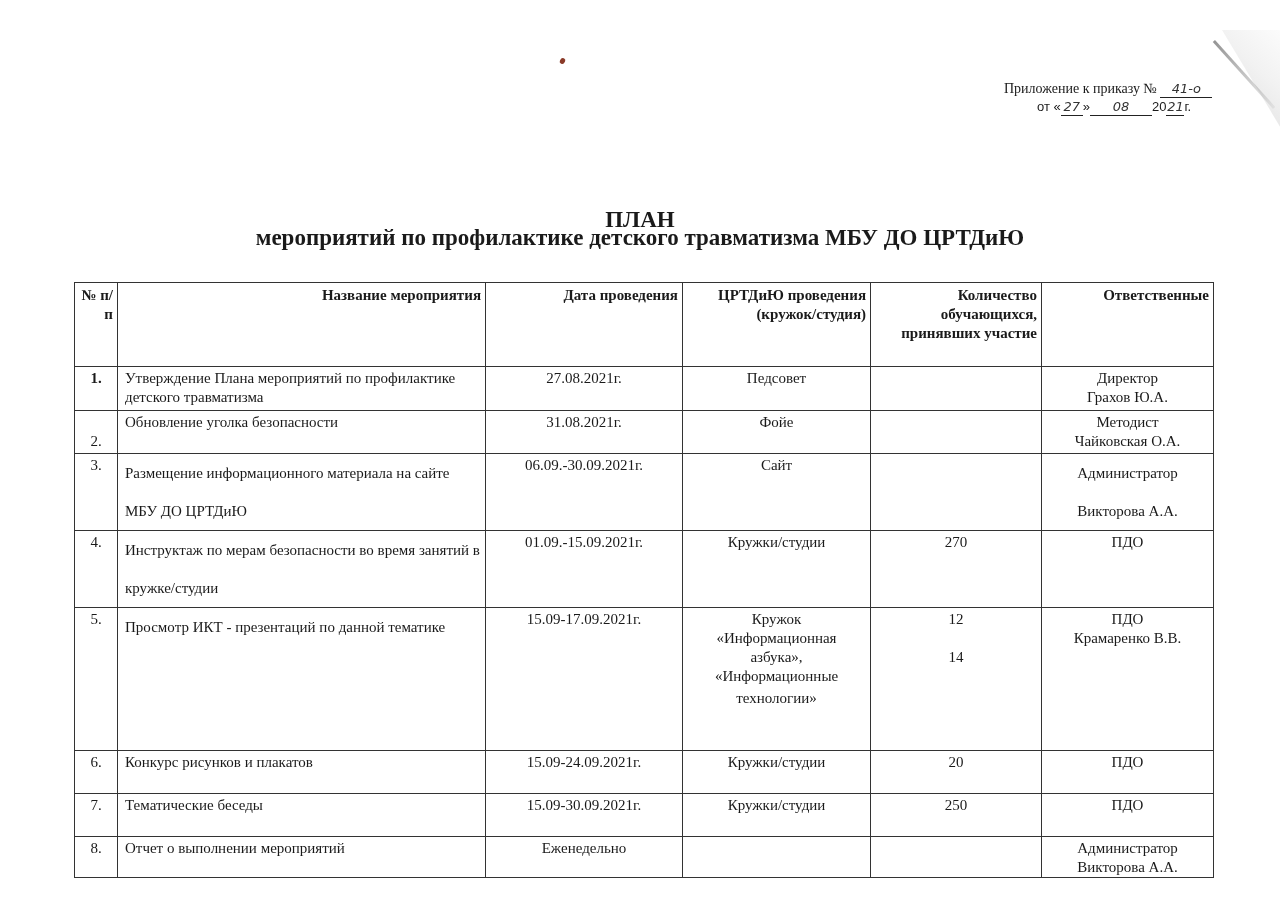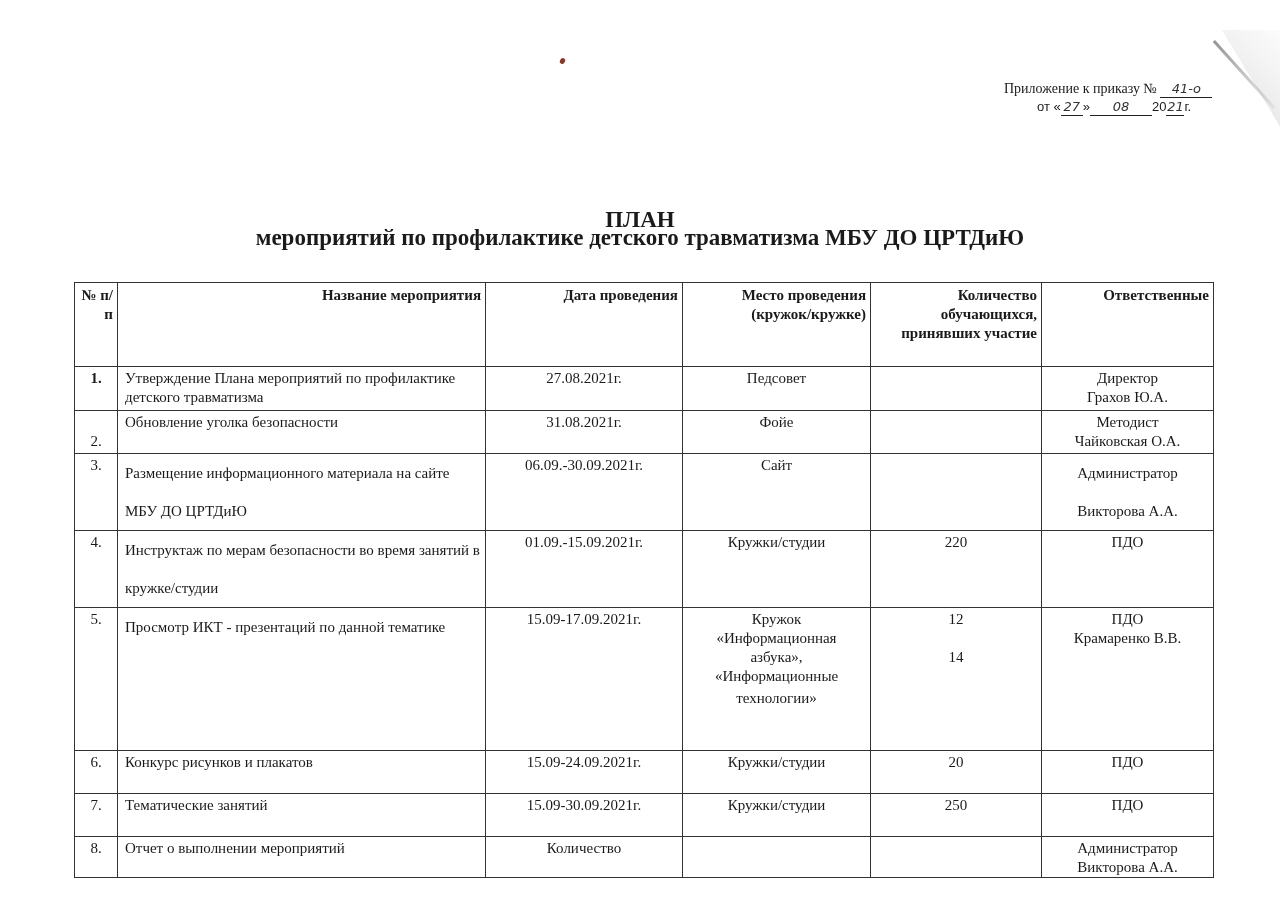--- a/index.html
+++ b/index.html
@@ -83,21 +83,21 @@
     <col style="width:197px">
     <col style="width:188px">
     <col style="width:171px">
     <col style="width:172px">
   </colgroup>
   <tbody>
       <tr style="height:84px">
     <th>№ п/п</th>
     <th>Название мероприятия</th>
     <th>Дата проведения</th>
-    <th>Место проведения (кружок/кружке)</th>
+    <th>ЦРТДиЮ проведения (кружок/студия)</th>
     <th>Количество обучающихся, принявших участие</th>
     <th>Ответственные</th>
   </tr>
 
   <tr style="height:44px">
     <td class="c-num" style="font-weight:bold">1.</td>
     <td class="c-name">Утверждение Плана мероприятий по профилактике детского травматизма</td>
     <td class="c-date">27.08.2021г.</td>
     <td class="c-place">Педсовет</td>
     <td class="c-count"></td>
@@ -129,21 +129,21 @@
       <div>Администратор</div>
       <div>Викторова А.А.</div>
     </td>
   </tr>
 
   <tr style="height:64px">
     <td class="c-num">4.</td>
     <td class="c-name lh-wide" style="padding-top:0">Инструктаж по мерам безопасности во время занятий в кружке/студии</td>
     <td class="c-date">01.09.-15.09.2021г.</td>
     <td class="c-place">Кружки/студии</td>
-    <td class="c-count">220</td>
+    <td class="c-count">270</td>
     <td class="c-resp">
       <div>ПДО</div>
     </td>
   </tr>
 
   <tr style="height:143px">
     <td class="c-num">5.</td>
     <td class="c-name lh-wide" style="padding-top:0">Просмотр ИКТ - презентаций по данной тематике</td>
     <td class="c-date">15.09-17.09.2021г.</td>
     <td class="c-place">
@@ -170,33 +170,33 @@
     <td class="c-date">15.09-24.09.2021г.</td>
     <td class="c-place">Кружки/студии</td>
     <td class="c-count">20</td>
     <td class="c-resp">
       <div>ПДО</div>
     </td>
   </tr>
 
   <tr style="height:43px">
     <td class="c-num">7.</td>
-    <td class="c-name">Тематические занятий</td>
+    <td class="c-name">Тематические беседы</td>
     <td class="c-date">15.09-30.09.2021г.</td>
     <td class="c-place">Кружки/студии</td>
     <td class="c-count">250</td>
     <td class="c-resp">
       <div>ПДО</div>
     </td>
   </tr>
 
   <tr style="height:40px">
     <td class="c-num">8.</td>
     <td class="c-name">Отчет о выполнении мероприятий</td>
-    <td class="c-date">Количество</td>
+    <td class="c-date">Еженедельно</td>
     <td class="c-place"></td>
     <td class="c-count"></td>
     <td class="c-resp">
       <div>Администратор</div>
       <div>Викторова А.А.</div>
     </td>
   </tr>
 </tbody>
   </table>
 

